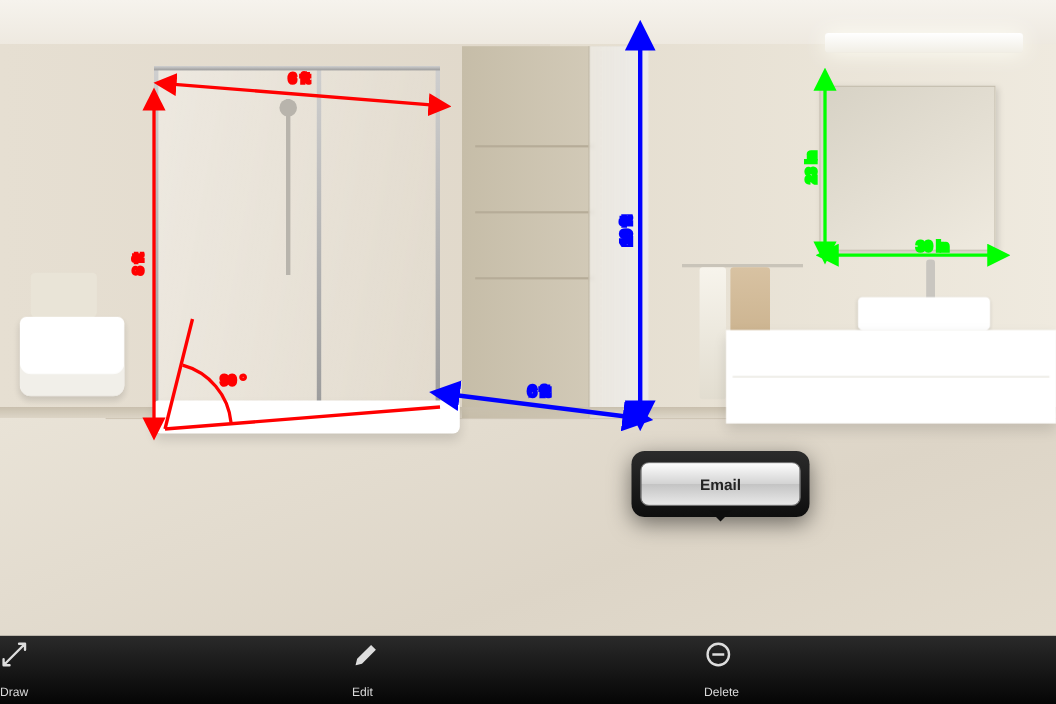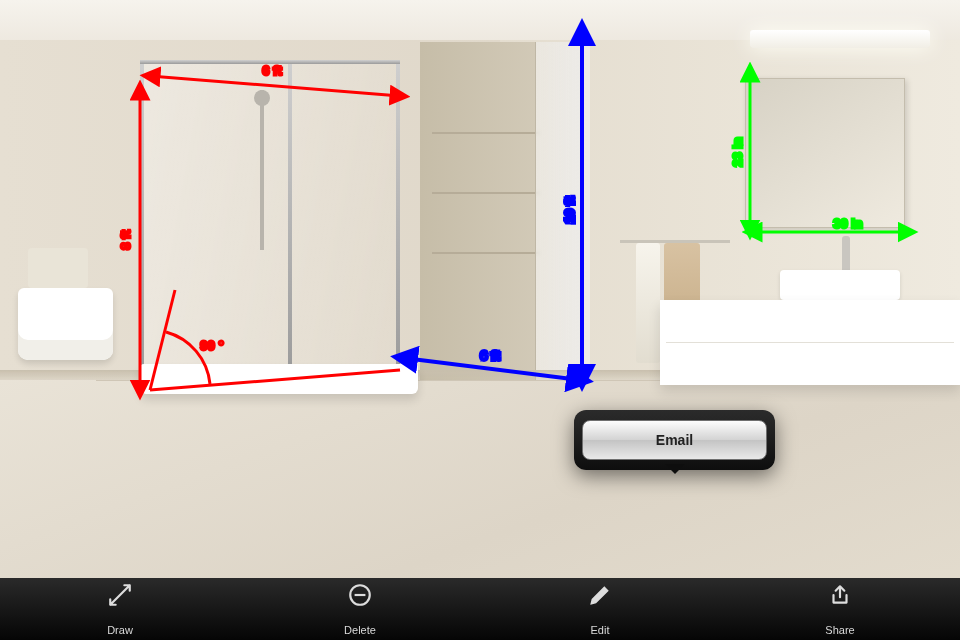--- a/index.html
+++ b/index.html
@@ -39,26 +39,26 @@
   .mirror{position:absolute;right:55px;top:78px;width:160px;height:150px;background:linear-gradient(145deg,#d7d2c5,#efeadf);border:1px solid #c4bdad;box-shadow:2px 2px 6px rgba(0,0,0,.15);}
   .light{position:absolute;right:30px;top:30px;width:180px;height:18px;background:linear-gradient(#fff,#f1eee5);border-radius:3px;box-shadow:0 0 20px #fffef6;}
   .towelbar{position:absolute;right:230px;top:240px;width:110px;height:3px;background:#c9c4b9;}
   .towel{position:absolute;right:260px;top:243px;width:36px;height:110px;background:linear-gradient(#d8c2a2,#c3a982);border-radius:3px;}
   .towel2{position:absolute;right:300px;top:243px;width:24px;height:120px;background:linear-gradient(#f7f4ec,#e2ddd0);border-radius:3px;}
   
   .overlay{position:absolute;inset:0;pointer-events:none;}
   .overlay svg{width:100%;height:100%;}
   .dim-label{font-size:13px;font-weight:bold;fill:currentColor;}
   
-  .popover{position:absolute;left:574px;top:410px;width:201px;background:linear-gradient(#2b2b2b,#0e0e0e);border-radius:12px;padding:8px;box-shadow:0 6px 20px rgba(0,0,0,.5);}
+  .popover{position:absolute;left:574px;top:410px;width:162px;background:linear-gradient(#2b2b2b,#0e0e0e);border-radius:12px;padding:8px;box-shadow:0 6px 20px rgba(0,0,0,.5);}
   .popover::after{content:"";position:absolute;left:50%;bottom:-14px;margin-left:-10px;border:10px solid transparent;border-top-color:#0e0e0e;}
   .popover button{display:block;width:100%;height:40px;margin:2px 0;border-radius:8px;border:1px solid #6f6f6f;background:linear-gradient(#fdfdfd,#d3d3d3 50%,#c4c4c4 51%,#e9e9e9);font-size:14px;font-weight:bold;color:#222;cursor:pointer;}
   
   .toolbar{position:absolute;left:0;right:0;bottom:0;height:62px;background:linear-gradient(#2a2a2a,#050505);display:flex;}
-  .tool{flex:1;display:flex;flex-direction:column;align-items:center;justify-content:center;gap:16px;color:#d9d9d9;font-size:11px;cursor:pointer;}
+  .tool{flex:1;display:flex;flex-direction:column;align-items:flex-start;justify-content:center;gap:16px;color:#d9d9d9;font-size:11px;cursor:pointer;}
   .tool svg{width:26px;height:26px;}
 </style>
 </head>
 <body>
 
 <div class="app">
 
   <div class="scene">
     <div class="ceiling"></div>
     <div class="wall-left"></div>
@@ -148,32 +148,26 @@
 
   <div class="toolbar">
     <div class="tool">
       <svg viewBox="0 0 24 24">
           <path d="M3 21 L21 3 M3 21 L3 16 M3 21 L8 21 M21 3 L16 3 M21 3 L21 8" stroke="#ddd" stroke-width="2" fill="none" stroke-linecap="round"></path>
         </svg>
       <span>Draw</span>
     </div>
     <div class="tool">
       <svg viewBox="0 0 24 24">
-          <circle cx="12" cy="12" r="9" stroke="#ddd" stroke-width="2" fill="none"></circle>
-          <line x1="7" y1="12" x2="17" y2="12" stroke="#ddd" stroke-width="2"></line>
-        </svg>
-      <span>Delete</span>
-    </div>
-    <div class="tool">
-      <svg viewBox="0 0 24 24">
           <path d="M4 20 L8 19 L19 8 L16 5 L5 16 Z" stroke="#ddd" stroke-width="1.5" fill="#ddd"></path>
         </svg>
       <span>Edit</span>
     </div>
     <div class="tool">
       <svg viewBox="0 0 24 24">
-          <path d="M6 12 V19 H18 V12 M12 4 V14 M8 8 L12 4 L16 8" stroke="#ddd" stroke-width="2" fill="none" stroke-linecap="round" stroke-linejoin="round"></path>
+          <circle cx="12" cy="12" r="9" stroke="#ddd" stroke-width="2" fill="none"></circle>
+          <line x1="7" y1="12" x2="17" y2="12" stroke="#ddd" stroke-width="2"></line>
         </svg>
-      <span>Share</span>
+      <span>Delete</span>
     </div>
   </div>
 
 </div>
 
 </body></html>

